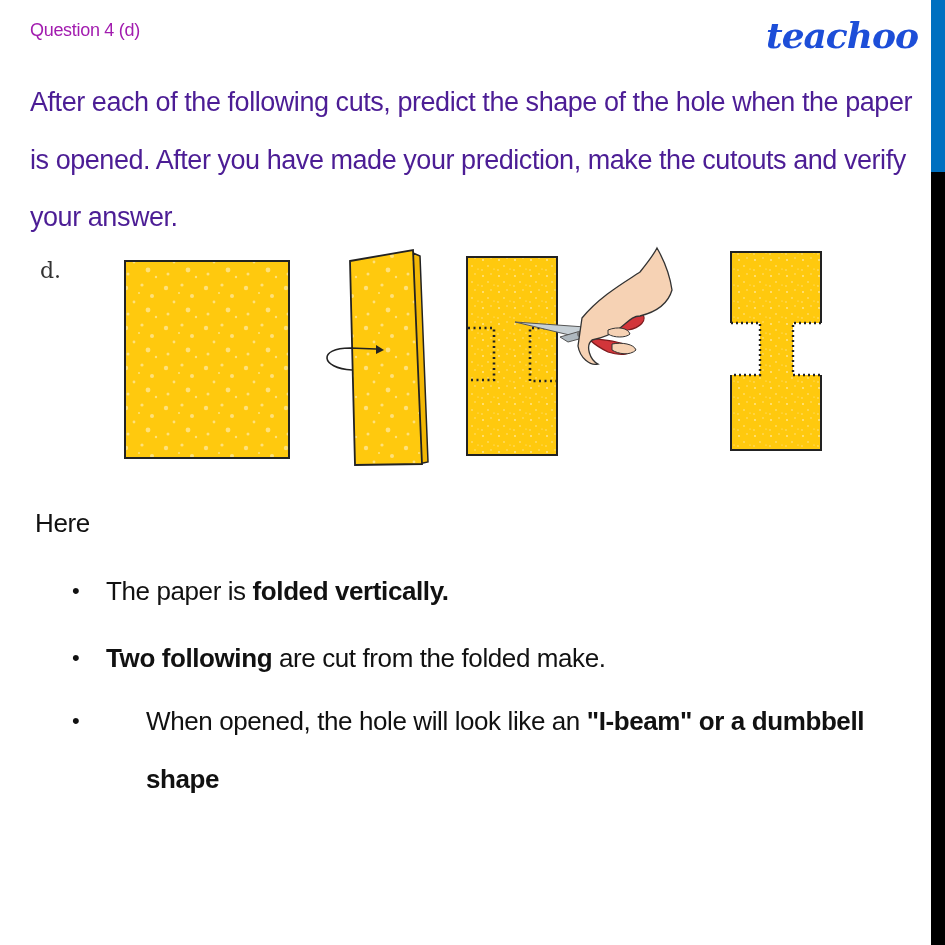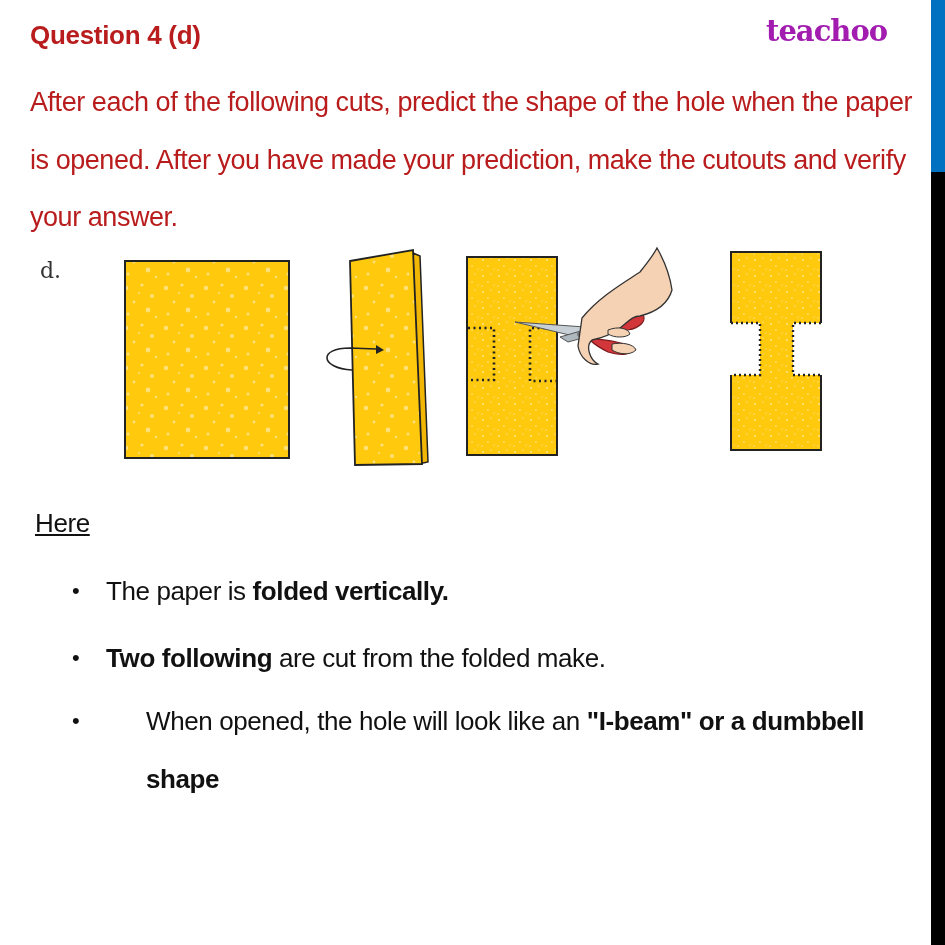--- a/index.html
+++ b/index.html
@@ -9,38 +9,38 @@
     font-family: "Liberation Sans", "DejaVu Sans", sans-serif;
   }
   .side-bar-blue {
     position: absolute; left: 931px; top: 0; width: 14px; height: 172px; background: #0070C0;
   }
   .side-bar-black {
     position: absolute; left: 931px; top: 172px; width: 14px; height: 773px; background: #000000;
   }
   .q-title {
     position: absolute; left: 30px; top: 20px;
-    font-size: 26px; font-weight: bold; color: #b91c1c; letter-spacing: -0.3px;
+    font-size: 18px; font-weight: normal; color: #a21caf; letter-spacing: -0.3px;
   }
   .logo {
     position: absolute; left: 766px; top: 14px;
-    font-family: "DejaVu Serif", serif; font-weight: bold;
-    font-size: 29px; color: #a21caf; letter-spacing: -1px;
+    font-family: "DejaVu Serif", serif; font-style: italic; font-weight: bold;
+    font-size: 36px; color: #1d4ed8; letter-spacing: -1px;
   }
   .question {
     position: absolute; left: 30px; top: 74px; width: 895px;
-    font-size: 27px; line-height: 57.5px; color: #b91c1c; letter-spacing: -0.45px;
+    font-size: 27px; line-height: 57.5px; color: #4c1d95; letter-spacing: -0.45px;
   }
   .part-label {
     position: absolute; left: 40px; top: 258px;
     font-family: "DejaVu Serif", serif; font-size: 22px; color: #333;
   }
   .figure { position: absolute; left: 0; top: 0; width: 945px; height: 945px; pointer-events: none; }
   .here {
-    position: absolute; left: 35px; top: 508px; font-size: 26px; color: #111; letter-spacing: -0.4px; text-decoration: underline;
+    position: absolute; left: 35px; top: 508px; font-size: 26px; color: #111; letter-spacing: -0.4px;
   }
   .bullets { position: absolute; left: 0; top: 0; }
   .bullet {
     position: absolute; left: 72px; font-size: 26px; color: #111; letter-spacing: -0.4px; line-height: 58px;
   }
   .bullet .dot { position: absolute; left: 0; top: 0; font-size: 22px; }
   .bullet .txt { position: absolute; left: 34px; top: 0; white-space: nowrap; width: 760px; white-space: normal; }
   .bullet b { font-weight: bold; }
 </style>
 </head>

